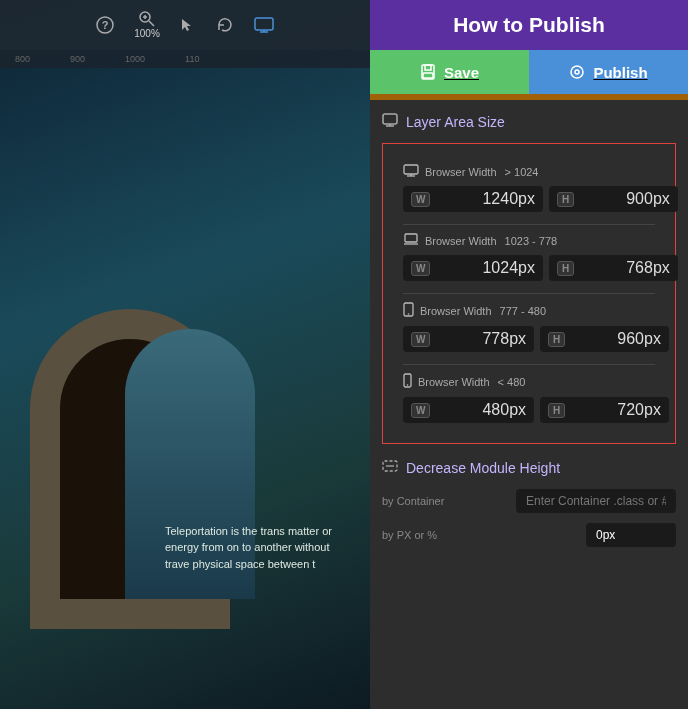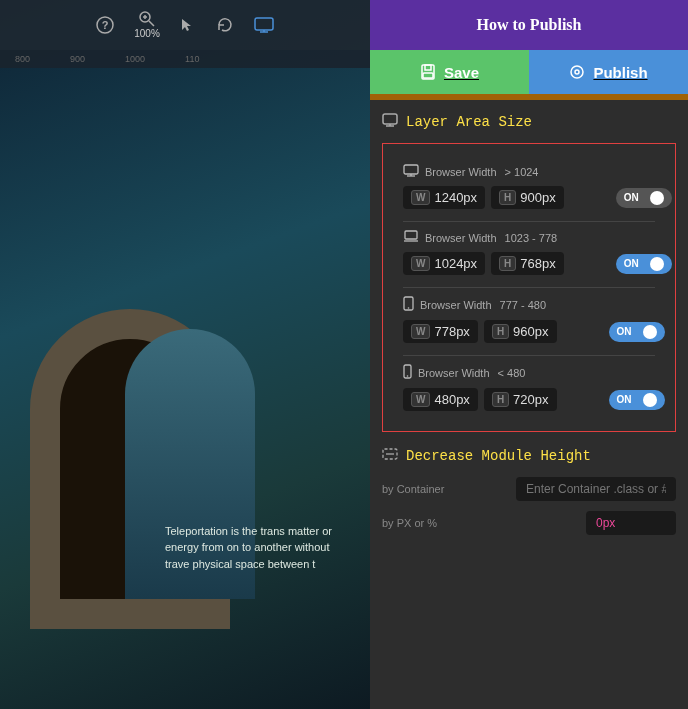--- a/index.html
+++ b/index.html
@@ -165,23 +165,22 @@
     .right-header {
       background: #5b2fa0;
       height: 50px;
       display: flex;
       align-items: center;
       justify-content: center;
     }
 
     .right-header-title {
       color: #fff;
-      font-size: 16px;
+      font-size: 21px;
       font-weight: 600;
-      font-family: Liberation Serif, serif;
     }
 
     .action-buttons {
       display: flex;
       height: 50px;
       border-bottom: 6px solid #a16207;
       text-decoration: underline;
     }
 
     .save-btn {
@@ -219,24 +218,23 @@
     }
 
     .section-header {
       display: flex;
       align-items: center;
       gap: 8px;
       margin-bottom: 12px;
     }
 
     .section-title {
-      color: #fde047;
+      color: #c4b5fd;
       font-size: 14px;
       font-weight: 500;
-      font-family: Liberation Mono, monospace;
     }
 
     .section-icon {
       color: #aaa;
       font-size: 14px;
     }
 
     
     .layer-area-box {
       border: 1.5px solid #e04040;
@@ -287,21 +285,22 @@
       align-items: center;
       background: #1a1a1a;
       border-radius: 4px;
       padding: 4px 8px;
       gap: 4px;
       flex: 1;
     }
 
     .dim-value {
       color: #ddd;
-      font-size: 13px;
+      font-size: 16px;
+      margin-left: 48px;
     }
 
     .toggle-switch {
       display: flex;
       align-items: center;
       background: #1a1a1a;
       border-radius: 20px;
       padding: 3px 8px;
       gap: 4px;
       min-width: 56px;
@@ -362,21 +361,21 @@
       font-size: 12px;
       padding: 5px 10px;
       border-radius: 4px;
       width: 160px;
       text-align: left;
     }
 
     .field-input-small {
       background: #1a1a1a;
       border: none;
-      color: #ec4899;
+      color: #ffffff;
       font-size: 12px;
       padding: 5px 10px;
       border-radius: 4px;
       width: 90px;
     }
 
     .off-toggle {
       display: flex;
       align-items: center;
       background: #555;

